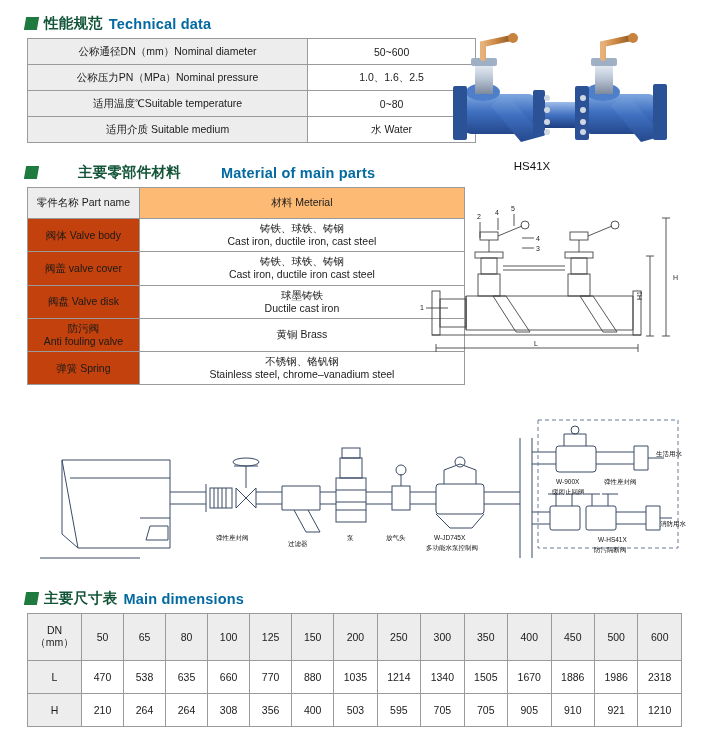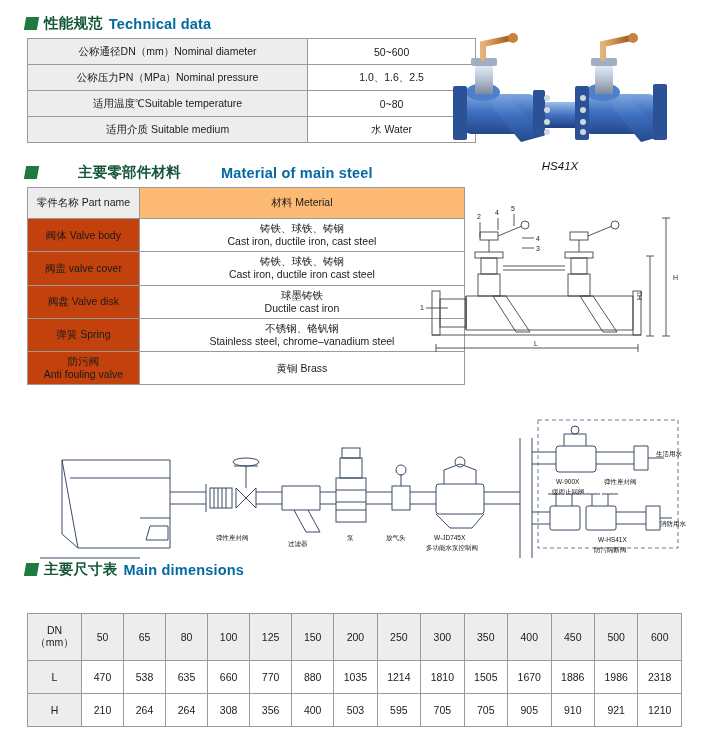--- a/index.html
+++ b/index.html
@@ -36,23 +36,23 @@
   .t2 td.mt{width:330px;background:#ffffff;}
   .t2 .hdr td{height:24px;font-weight:normal;background:#ededed;}
   .t2 .hdr td.mt{background:#fdba74;}
   .t3{position:absolute;left:27px;top:613px;width:655px;}
   .t3 td{font-size:10.5px;height:30px;background:#ffffff;}
   .t3 td.rh{width:55px;background:#ededed;}
   .t3 tr.head td{background:#ededed;height:44px;}
   .t3 td.dn{width:46px;}
   .title-1{position:absolute;left:25px;top:14px;}
   .title-2{position:absolute;left:25px;top:163px;gap:40px;}
-  .title-3{position:absolute;left:25px;top:560px;}
+  .title-3{position:absolute;left:25px;top:589px;}
   .cap{position:absolute;font-size:11.5px;color:#111;text-align:center;}
-  .cap-hs{left:500px;top:160px;width:120px;font-style:italic;}
+  .cap-hs{left:472px;top:160px;width:120px;}
   .fig{position:absolute;}
   svg{display:block;}
 </style>
 </head>
 <body>
 
 <div class="sec-title title-1">
   <span class="marker"></span>
   <span class="cn">性能规范</span>
   <span class="en">Technical data</span>
@@ -140,21 +140,21 @@
       <circle cx="158" cy="98" r="3"></circle>
         <circle cx="158" cy="108" r="3"></circle>
     </g>
   </svg>
 </div>
 <div class="cap cap-hs">HS41X</div>
 
 <div class="sec-title title-2">
   <span class="marker"></span>
   <span class="cn">主要零部件材料</span>
-  <span class="en">Material of main  steel</span>
+  <span class="en">Material of main  parts</span>
 </div>
 
 <table class="t2">
   <tbody>
       <tr class="hdr">
     <td class="nm">零件名称 Part name</td>
     <td class="mt">材料  Meterial</td>
   </tr>
   <tr>
     <td class="nm">阀体 Valve body</td>
@@ -171,31 +171,31 @@
     </td>
   </tr>
   <tr>
     <td class="nm">阀盘 Valve disk</td>
     <td class="mt">
       <div>球墨铸铁</div>
       <div>Ductile cast iron</div>
     </td>
   </tr>
   <tr>
+    <td class="nm" style="white-space:pre-line;">防污阀
+Anti fouling valve</td>
+    <td class="mt">
+      <div>黄铜  Brass</div>
+    </td>
+  </tr>
+  <tr>
     <td class="nm">弹簧 Spring</td>
     <td class="mt">
       <div>不锈钢、铬钒钢</div>
       <div>Stainless steel,  chrome–vanadium steel</div>
-    </td>
-  </tr>
-  <tr>
-    <td class="nm" style="white-space:pre-line;">防污阀
-Anti fouling valve</td>
-    <td class="mt">
-      <div>黄铜  Brass</div>
     </td>
   </tr>
 </tbody>
   </table>
 
 <div class="fig" style="left:418px;top:196px;width:280px;height:165px;">
   <svg width="280" height="165" viewBox="0 0 280 165">
     <g stroke="#444" stroke-width="0.9" fill="none">
 
       <rect x="14" y="95" width="8" height="44"></rect>
@@ -385,21 +385,21 @@
   <tr>
     <td class="rh">L</td>
     <td>470</td>
     <td>538</td>
     <td>635</td>
     <td>660</td>
     <td>770</td>
     <td>880</td>
     <td>1035</td>
     <td>1214</td>
-    <td>1810</td>
+    <td>1340</td>
     <td>1505</td>
     <td>1670</td>
     <td>1886</td>
     <td>1986</td>
     <td>2318</td>
   </tr>
   <tr>
     <td class="rh">H</td>
     <td>210</td>
     <td>264</td>

